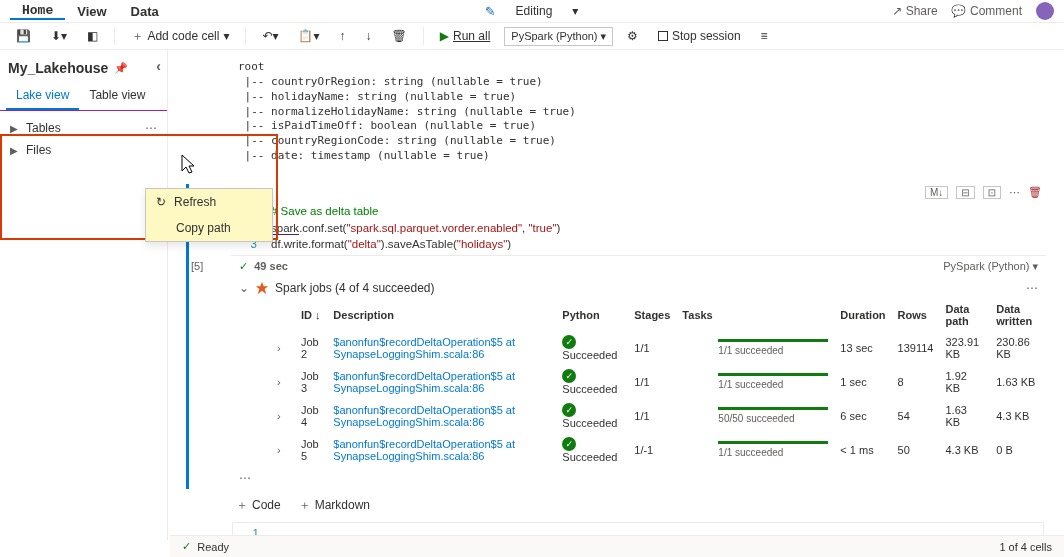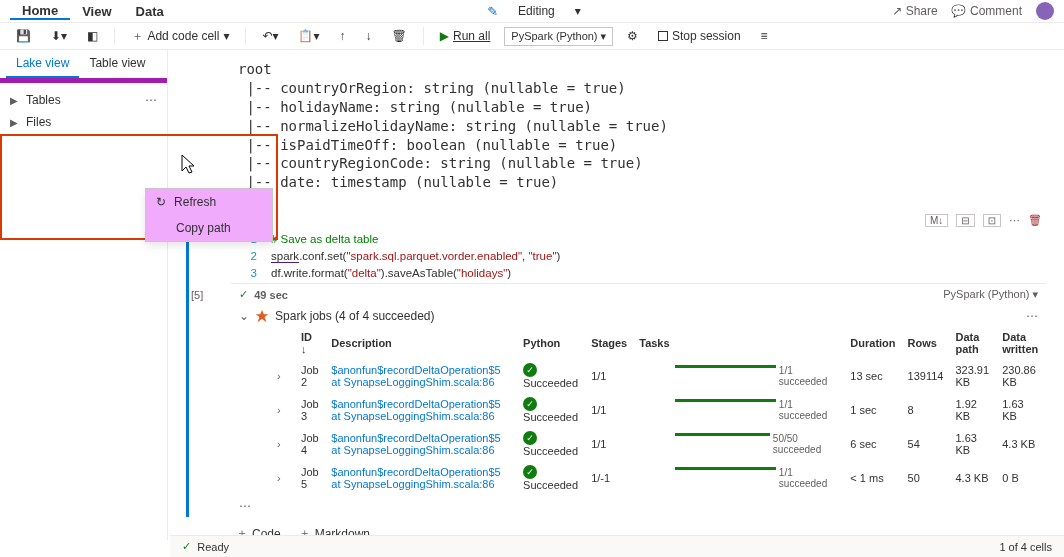--- a/index.html
+++ b/index.html
@@ -1,21 +1,21 @@
 <!DOCTYPE html>
 <html><head>
 <meta charset="utf-8">
 <style>
 * { box-sizing: border-box; margin: 0; padding: 0; font-family: 'Segoe UI', Arial, sans-serif; }
 body { width: 1064px; height: 557px; background: #fff; font-size: 12px; color: #323130; overflow: hidden; position: relative; }
 
 
 .ribbon { height: 23px; display: flex; align-items: center; padding: 0 10px; border-bottom: 1px solid #edebe9; }
 .ribbon-tab { padding: 0 12px; font-size: 13px; cursor: pointer; font-weight: bold; }
-.ribbon-tab.active { font-weight: 600; border-bottom: 2px solid #0078d4; }
+.ribbon-tab.active { font-weight: 600; border-bottom: 2px solid #0078d4; font-family: Liberation Mono, monospace; }
 .ribbon-spacer { flex: 1; }
 .editing-pill { display: flex; align-items: center; gap: 20px; padding: 2px 8px; font-size: 12px; }
 .ribbon-right { display: flex; align-items: center; gap: 14px; font-size: 12px; color: #605e5c; }
 .pencil-icon::before { content: "✎"; color: #0f6cbd; font-size: 13px; }
 .share-icon::before { content: "↗"; }
 .comment-icon::before { content: "💬"; filter: grayscale(1); }
 
 
 .toolbar { height: 27px; display: flex; align-items: center; padding: 0 10px; gap: 8px; border-bottom: 1px solid #edebe9; font-size: 12px; color: #323130; }
 .tb-btn { display: flex; align-items: center; gap: 4px; padding: 2px 6px; cursor: pointer; }
@@ -25,40 +25,40 @@
 .select-box { border: 1px solid #c8c6c4; padding: 2px 6px; font-size: 11px; background: #fff; }
 
 
 .main { display: flex; height: 490px; }
 
 
 .sidebar { width: 168px; border-right: 1px solid #edebe9; display: flex; flex-direction: column; position: relative; }
 .sb-header { display: flex; align-items: center; padding: 10px 8px 6px 8px; font-size: 14px; font-weight: 600; }
 .pin-icon { margin-left: 6px; color: #605e5c; font-size: 11px; }
 .collapse-chev { position: absolute; right: 6px; top: 8px; color: #605e5c; font-size: 14px; cursor: pointer; }
-.sb-tabs { display: flex; padding: 0 6px; border-bottom: 5px solid #a21caf; font-size: 12px; }
+.sb-tabs { display: flex; padding: 0 6px; border-bottom: 1px solid #a21caf; font-size: 12px; }
 .sb-tab { padding: 6px 10px; cursor: pointer; }
 .sb-tab.active { border-bottom: 2px solid #0078d4; color: #0078d4; font-weight: 500; }
 .sb-tree { padding: 6px 4px; }
 .tree-item { display: flex; align-items: center; padding: 4px 6px; gap: 6px; cursor: pointer; font-size: 12px; }
 .tree-item .chev { color: #605e5c; font-size: 10px; width: 10px; }
 .tree-more { margin-left: auto; color: #605e5c; }
 
 
 .red-box { position: absolute; left: 0; top: 84px; width: 278px; height: 106px; border: 2px solid #d83b01; pointer-events: none; z-index: 5; }
-.ctx-menu { position: absolute; left: 145px; top: 138px; width: 128px; background: #f0abfc; border: 1px solid #c8c6c4; box-shadow: 0 4px 8px rgba(0,0,0,0.1); z-index: 6; }
+.ctx-menu { position: absolute; left: 145px; top: 138px; width: 128px; background: #fef9c3; border: 1px solid #c8c6c4; box-shadow: 0 4px 8px rgba(0,0,0,0.1); z-index: 6; }
 .ctx-item { display: flex; align-items: center; gap: 8px; padding: 6px 10px; font-size: 12px; cursor: pointer; }
 .refresh-icon::before { content: "↻"; }
 
 
 .cursor { position: absolute; left: 178px; top: 153px; z-index: 10; }
 
 
 .nb { flex: 1; padding: 6px 18px 0 18px; overflow: hidden; position: relative; }
-.schema { font-family: Consolas, monospace; font-size: 14px; color: #323130; white-space: pre; line-height: 1.35; margin-left: 52px; margin-top: 4px; }
+.schema { font-family: Consolas, monospace; font-size: 11px; color: #323130; white-space: pre; line-height: 1.35; margin-left: 52px; margin-top: 4px; }
 
 
 .cell { margin-top: 20px; border-left: 3px solid #0078d4; display: flex; }
 .cell-gutter { width: 42px; display: flex; flex-direction: column; align-items: center; padding-top: 4px; }
 .run-btn { color: #0078d4; font-size: 14px; cursor: pointer; }
 .cell-body { flex: 1; }
 .cell-toolbar { display: flex; justify-content: flex-end; gap: 8px; padding: 2px 4px; font-size: 11px; color: #605e5c; }
 .mini-btn { border: 1px solid #c8c6c4; padding: 0 4px; font-size: 10px; cursor: pointer; }
 .code { font-family: Consolas, monospace; font-size: 11.5px; line-height: 1.45; padding: 2px 0 2px 8px; }
 .ln { color: #2b91af; display: inline-block; width: 18px; text-align: right; margin-right: 14px; }
@@ -74,21 +74,21 @@
 .spark-header { display: flex; align-items: center; gap: 6px; padding: 4px 8px; font-size: 12px; }
 .spark-chev { cursor: pointer; color: #605e5c; }
 .spark-icon { width: 14px; height: 14px; }
 .spark-more { margin-left: auto; color: #605e5c; cursor: pointer; }
 
 .spark-table { width: 100%; border-collapse: collapse; font-size: 11px; margin-left: 40px; width: calc(100% - 40px); }
 .spark-table th { text-align: left; padding: 4px 6px; font-weight: 600; color: #323130; }
 .spark-table td { padding: 4px 6px; vertical-align: middle; }
 .link { color: #0078d4; cursor: pointer; }
 .succ-dot { display: inline-flex; align-items: center; justify-content: center; width: 14px; height: 14px; border-radius: 50%; background: #107c10; color: #fff; font-size: 9px; }
-.task-bar { display: flex; flex-direction: row; gap: 3px; margin-left: 36px; }
+.task-bar { display: flex; flex-direction: column; gap: 3px; margin-left: 36px; }
 .bar-bg { width: 110px; height: 3px; background: #107c10; }
 .task-txt { font-size: 10px; color: #605e5c; }
 .row-chev { color: #605e5c; cursor: pointer; }
 
 .dots-row { color: #605e5c; padding: 4px 0 4px 8px; }
 
 
 .add-row { display: flex; align-items: center; gap: 18px; padding: 8px 0 8px 50px; font-size: 12px; }
 .add-btn { display: flex; align-items: center; gap: 4px; cursor: pointer; color: #323130; }
 .plus { color: #605e5c; }
@@ -143,20 +143,25 @@
   <span class="tb-btn">
       <span class="stop-icon"></span> 
       <span>Stop session</span>
     </span>
   <span class="tb-btn">≡</span>
 </div>
 
 <div class="main">
 
   <div class="sidebar">
+    <div class="sb-header">
+      <span>My_Lakehouse</span>
+      <span class="pin-icon">📌</span>
+      <span class="collapse-chev">‹</span>
+    </div>
     <div class="sb-tabs">
       <span class="sb-tab active">Lake view</span>
       <span class="sb-tab">Table view</span>
     </div>
     <div class="sb-tree">
       <div class="tree-item">
         <span class="chev">▶</span>
         <span>Tables</span>
         <span class="tree-more">⋯</span>
       </div>

